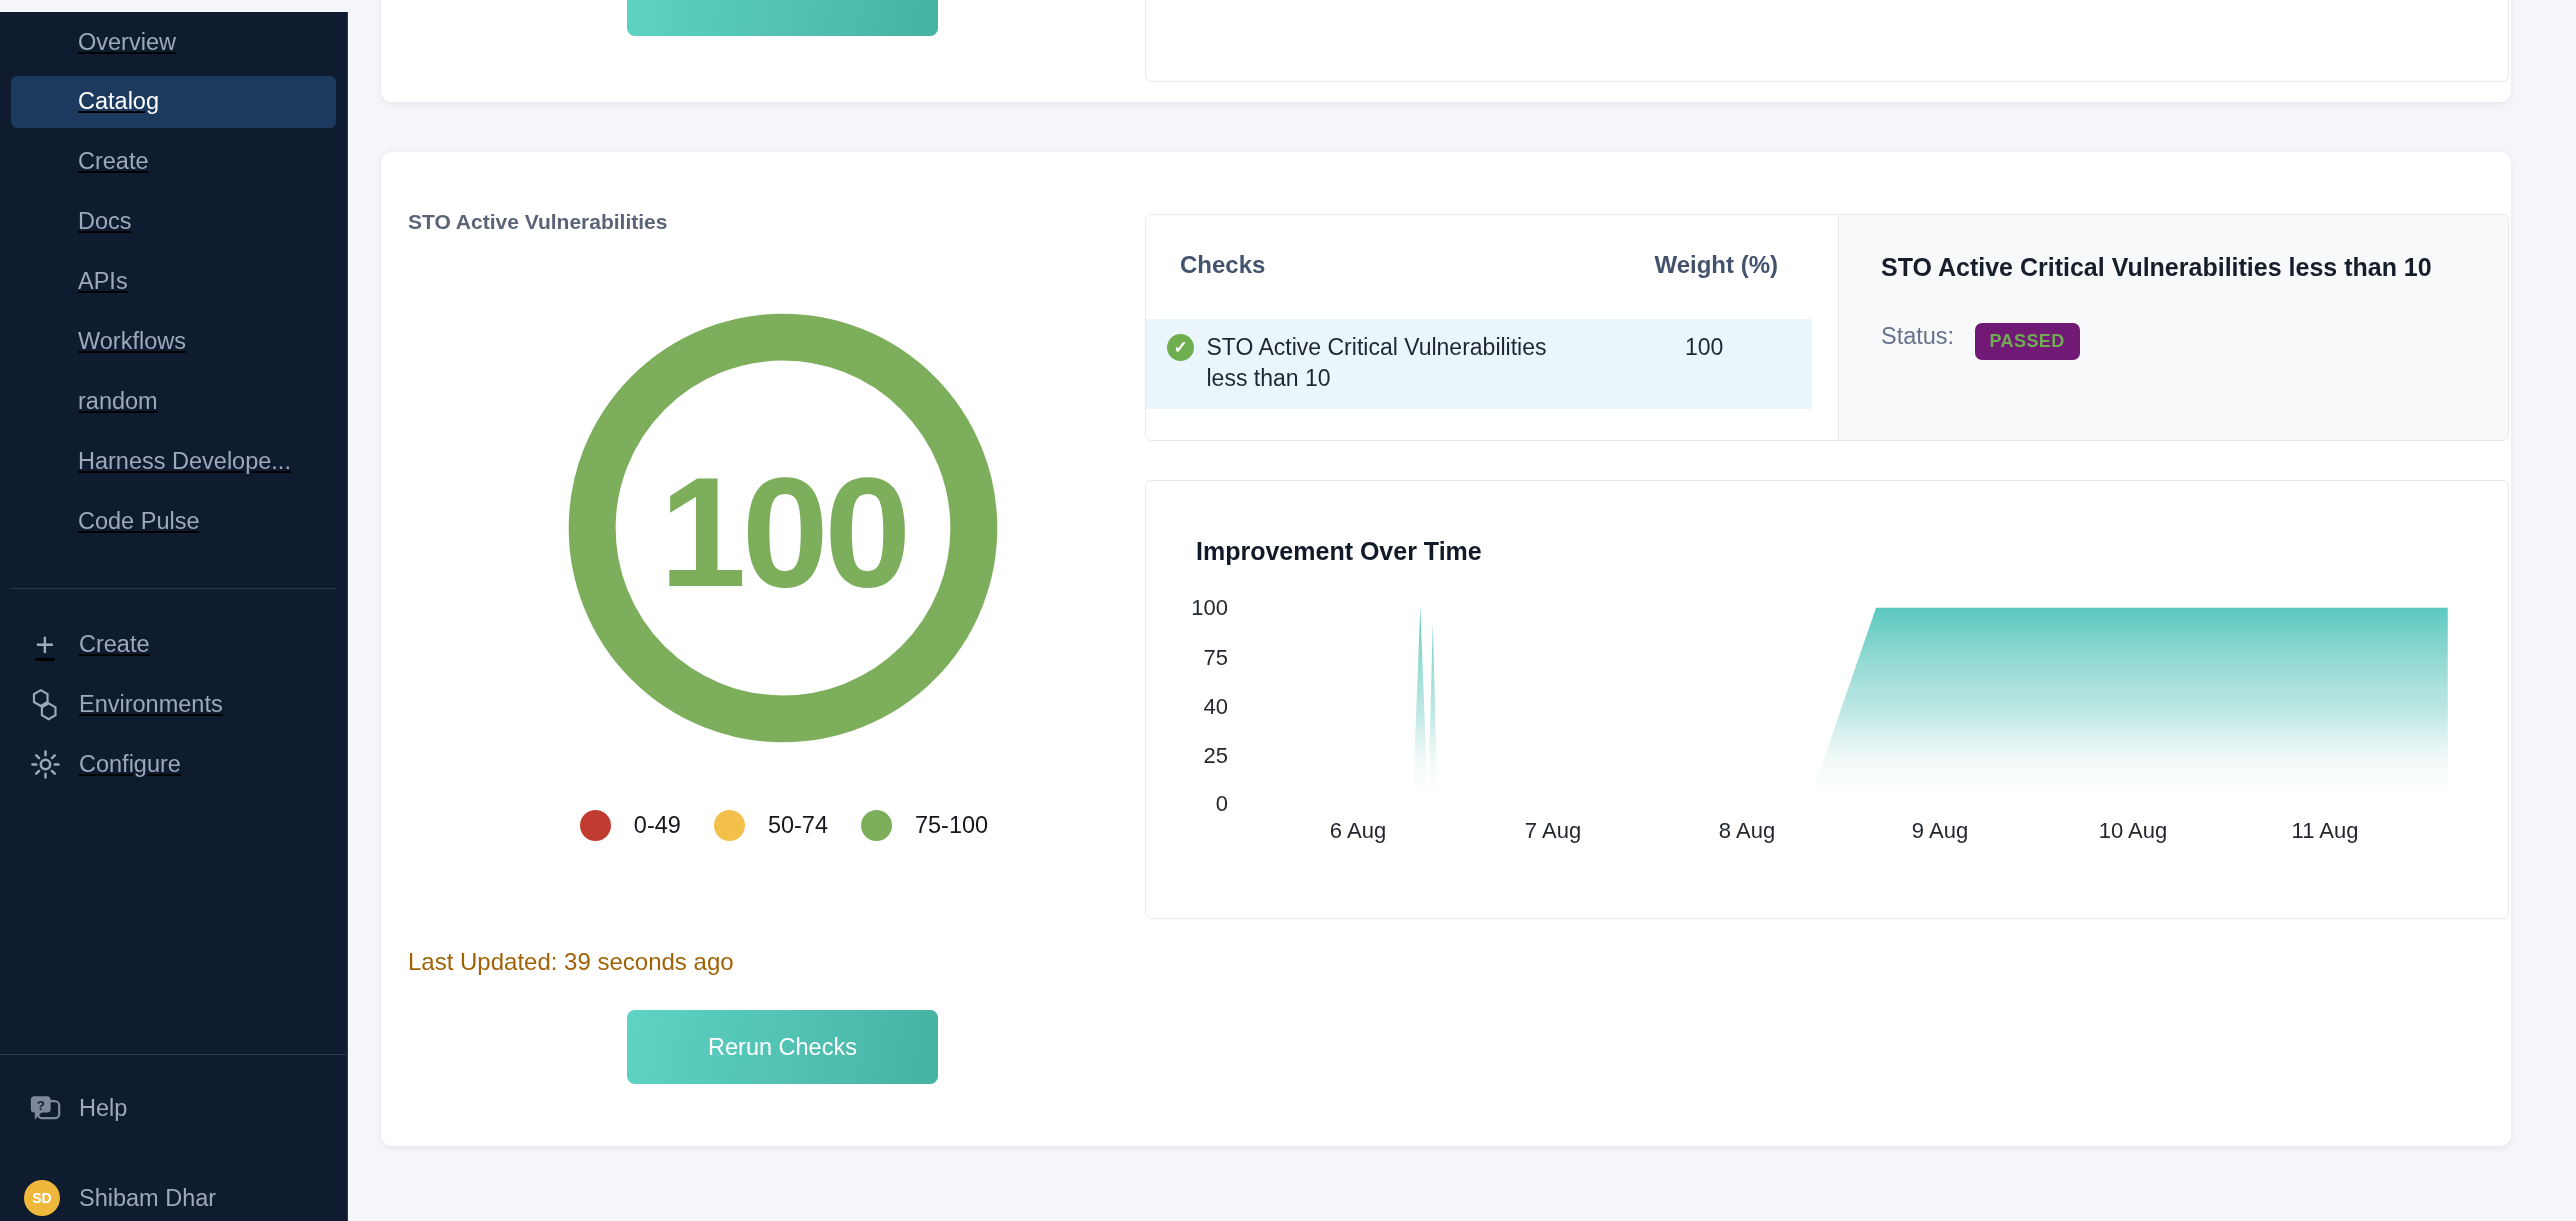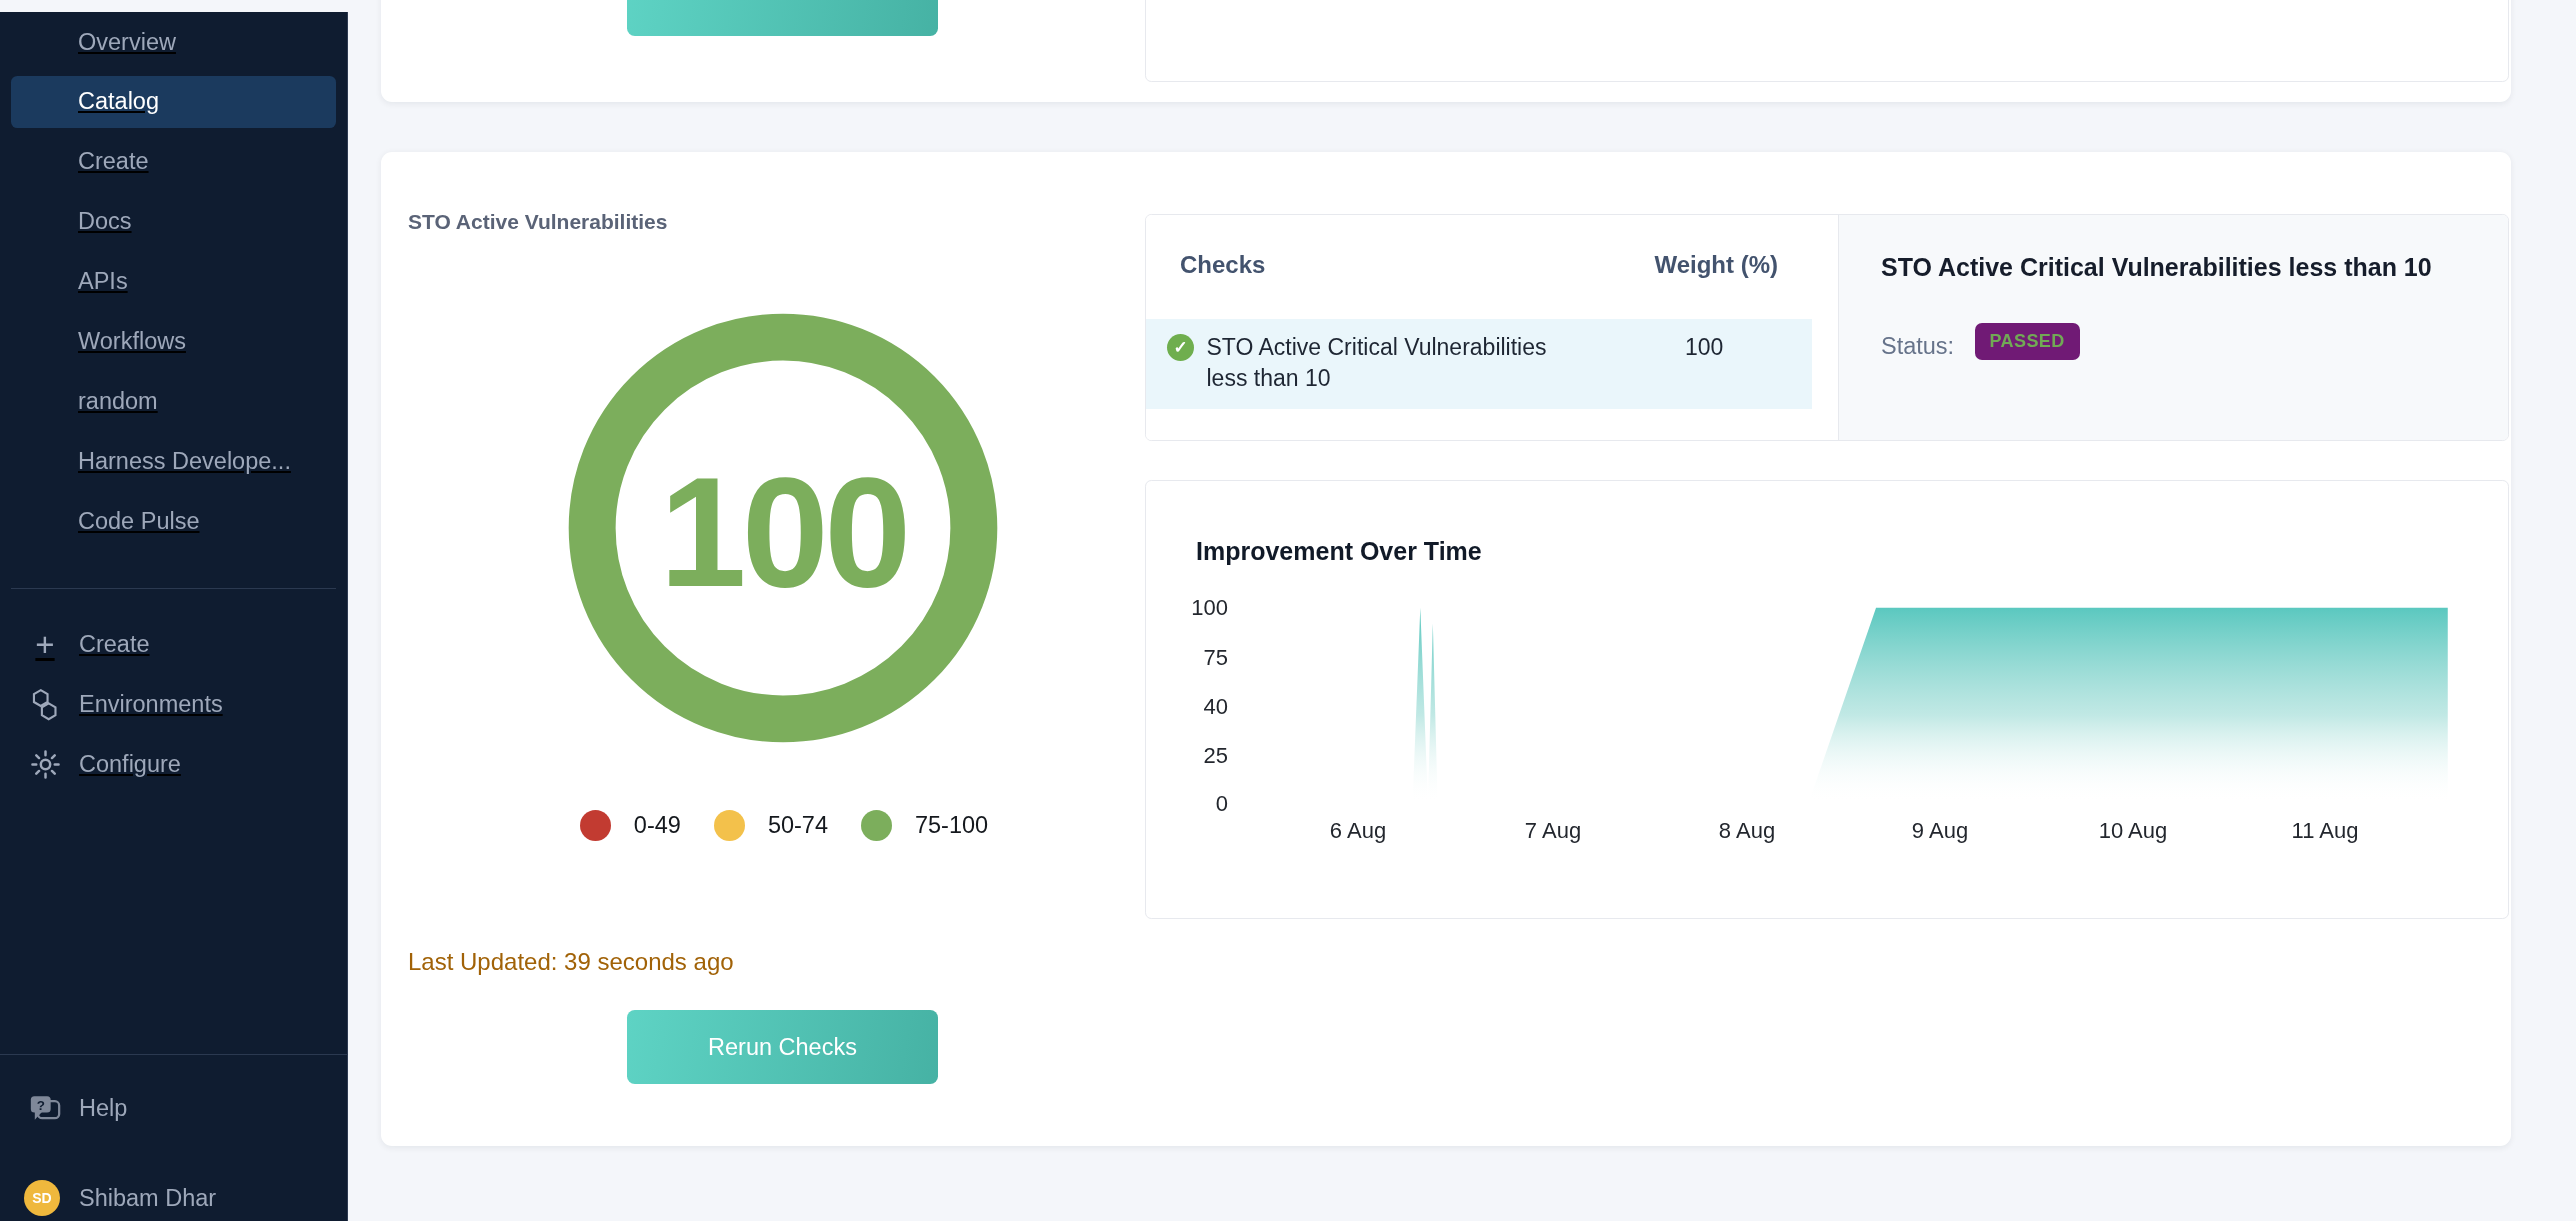--- a/index.html
+++ b/index.html
@@ -67,21 +67,21 @@
     display:flex; align-items:flex-start; position:relative; cursor:pointer; }
   .check-circle { width:27px; height:27px; border-radius:50%; background:#6FAE4E;
     color:#FFFFFF; font-size:17px; font-weight:700; display:flex; align-items:center;
     justify-content:center; flex:0 0 27px; margin-top:2.3px; }
   .check-name { margin-left:12.5px; width:368px; font-size:23px; line-height:31px; color:#1E2633; }
   .check-weight { position:absolute; left:539px; top:15px; font-size:23px; color:#1E2633; }
 
   .detail-panel { flex:1; background:#F7F9FB; border-left:0.8px solid #E7E9EE;
     padding:38px 31px 0 42px; }
   .detail-title { font-size:25px; font-weight:700; color:#161D2B; }
-  .status-row { margin-top:41px; display:flex; align-items:flex-end; }
+  .status-row { margin-top:41px; display:flex; align-items:flex-start; }
   .status-label { font-size:23.5px; color:#66738A; }
   .status-badge { margin-left:20.4px; background:#701a75; color:#71A955; font-size:18px;
     font-weight:700; letter-spacing:0.4px; padding:7.8px 15px; border-radius:7px; }
 
   
   .chart-panel { position:absolute; left:764px; top:328px; width:1364px; height:439px;
     border:0.8px solid #E7E9EE; border-radius:6.3px; background:#FFFFFF; }
   .chart-title { position:absolute; left:50px; top:56px; font-size:25px; font-weight:600;
     color:#111A28; }
   .chart-svg { position:absolute; left:0; top:0; width:1364px; height:439px; }

